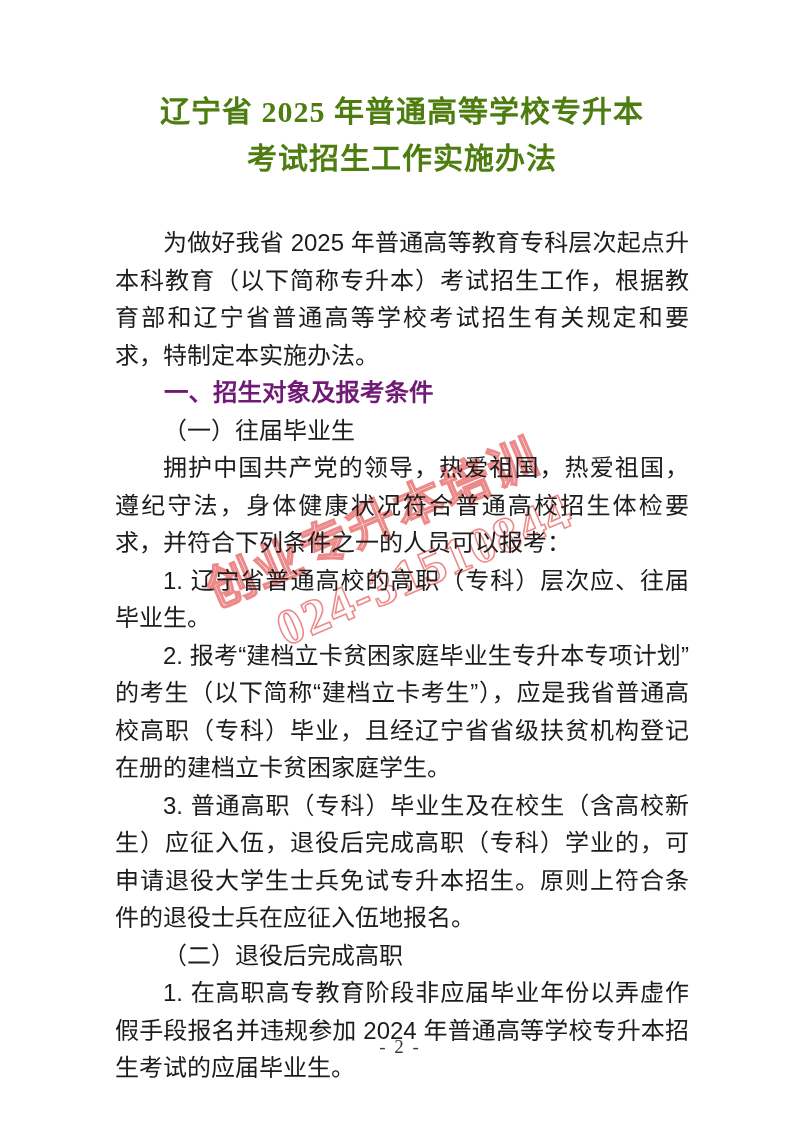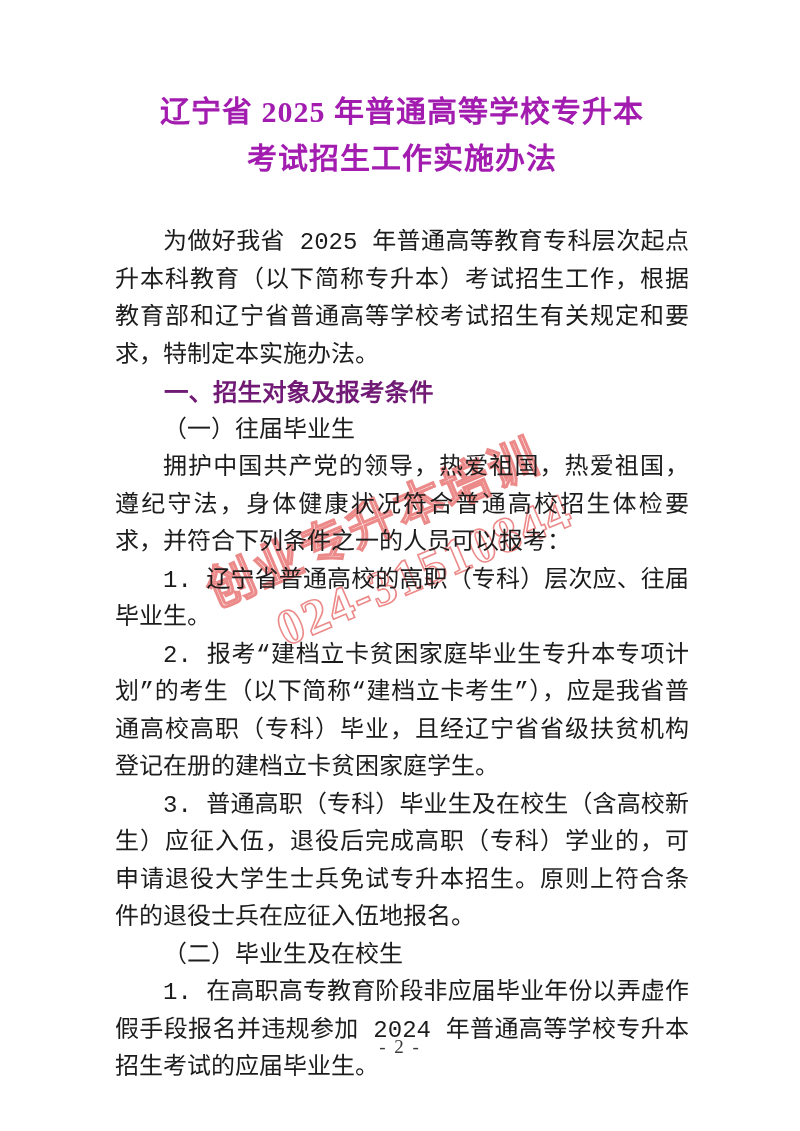--- a/index.html
+++ b/index.html
@@ -22,34 +22,34 @@
     left: 115px;
     top: 88px;
     width: 574px;
   }
   .doc-title {
     text-align: center;
     font-weight: bold;
     font-size: 30px;
     line-height: 47px;
     letter-spacing: 1px;
-    color: #a21caf;
+    color: #4d7c0f;
     margin-bottom: 42px;
   }
   .doc-title .title-line {
     white-space: nowrap;
   }
   .blocks p {
     margin: 0;
     font-size: 24px;
     line-height: 37.5px;
     text-indent: 2em;
     text-align: justify;
     text-justify: inter-ideograph;
-    font-family: Liberation Mono, monospace;
+    font-family: Liberation Sans, sans-serif;
     color: #1c1c1c;
   }
   .blocks p.heading {
     font-family: "Liberation Sans", "DejaVu Sans", sans-serif;
     font-weight: bold;
     font-size: 24.5px;
     color: #701a75;
     text-align: left;
   }
   .blocks p.subheading {
@@ -117,21 +117,21 @@
     </div>
 
     <div class="blocks">
       <p class="body">为做好我省 2025 年普通高等教育专科层次起点升本科教育（以下简称专升本）考试招生工作，根据教育部和辽宁省普通高等学校考试招生有关规定和要求，特制定本实施办法。</p>
       <p class="heading">一、招生对象及报考条件</p>
       <p class="subheading">（一）往届毕业生</p>
       <p class="body">拥护中国共产党的领导，热爱祖国，热爱祖国，遵纪守法，身体健康状况符合普通高校招生体检要求，并符合下列条件之一的人员可以报考：</p>
       <p class="body">1. 辽宁省普通高校的高职（专科）层次应、往届毕业生。</p>
       <p class="body">2. 报考“建档立卡贫困家庭毕业生专升本专项计划”的考生（以下简称“建档立卡考生”），应是我省普通高校高职（专科）毕业，且经辽宁省省级扶贫机构登记在册的建档立卡贫困家庭学生。</p>
       <p class="body">3. 普通高职（专科）毕业生及在校生（含高校新生）应征入伍，退役后完成高职（专科）学业的，可申请退役大学生士兵免试专升本招生。原则上符合条件的退役士兵在应征入伍地报名。</p>
-      <p class="subheading">（二）毕业生及在校生</p>
+      <p class="subheading">（二）退役后完成高职</p>
       <p class="body">1. 在高职高专教育阶段非应届毕业年份以弄虚作假手段报名并违规参加 2024 年普通高等学校专升本招生考试的应届毕业生。</p>
     </div>
 
   </div>
 
   <div class="page-number">- 2 -</div>
 
 </div>
 
 </body></html>

